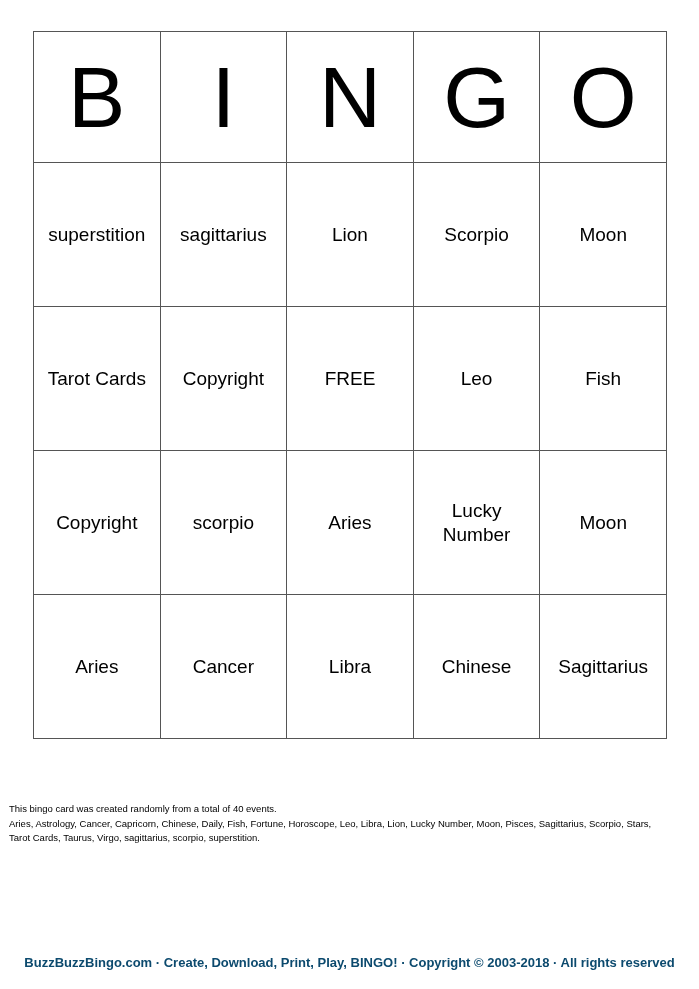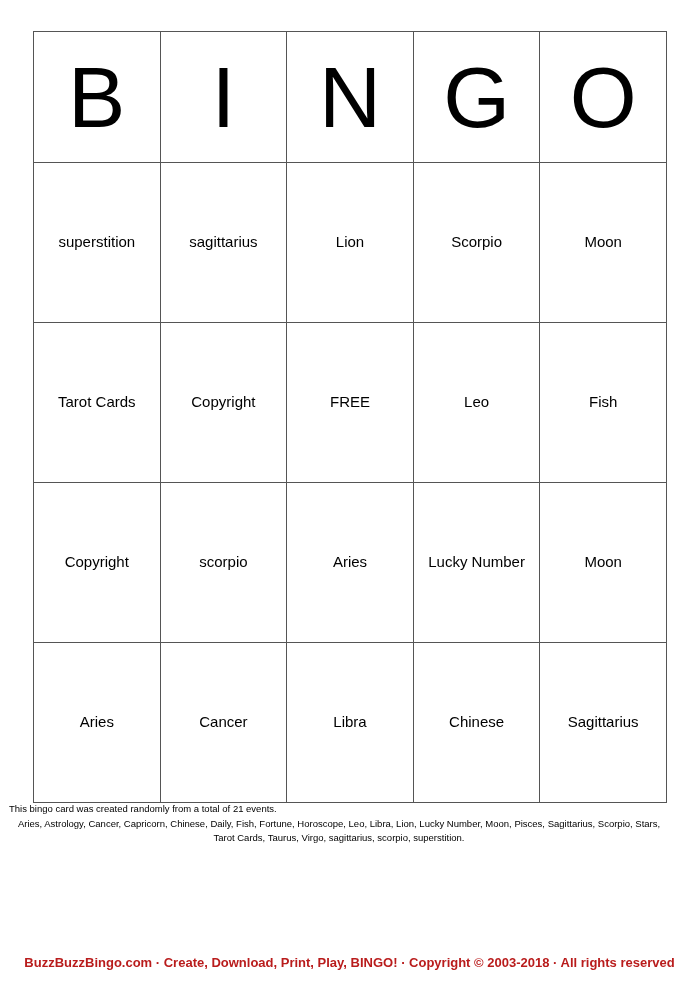--- a/index.html
+++ b/index.html
@@ -44,53 +44,52 @@
   .header-row td {
     height: 130px;
     font-size: 86px;
     font-weight: normal;
     letter-spacing: 0px;
     line-height: 1;
   }
 
   .cell-row td {
     height: 127px;
-    font-size: 15px;
+    font-size: 19px;
     line-height: 1.25;
-    padding: 16px 6px;
+    padding: 8px 6px;
   }
 
   .cell-text {
     display: block;
   }
 
   .note {
     position: absolute;
     left: 9px;
     top: 802px;
     width: 660px;
     font-size: 9.5px;
     line-height: 1.45;
     color: #000000;
   }
 
   .note-line2 {
     margin-top: 1px;
-    text-align: center;
   }
 
   .footer {
     position: absolute;
     left: 0;
     top: 955px;
     width: 699px;
     text-align: center;
     font-size: 13px;
     font-weight: bold;
-    color: #b91c1c;
+    color: #0c4a6e;
   }
 </style>
 </head>
 <body>
 
 <div class="page">
 
   <table class="card">
     <tbody>
         <tr class="header-row">
@@ -170,19 +169,19 @@
             <span class="cell-text">Chinese</span>
           </td>
       <td>
             <span class="cell-text">Sagittarius</span>
           </td>
     </tr>
   </tbody>
     </table>
 
   <div class="note">
-    <div>This bingo card was created randomly from a total of 21 events.</div>
+    <div>This bingo card was created randomly from a total of 40 events.</div>
     <div class="note-line2">Aries, Astrology, Cancer, Capricorn, Chinese, Daily, Fish, Fortune, Horoscope, Leo, Libra, Lion, Lucky Number, Moon, Pisces, Sagittarius, Scorpio, Stars, Tarot Cards, Taurus, Virgo, sagittarius, scorpio, superstition.</div>
   </div>
 
   <div class="footer">BuzzBuzzBingo.com · Create, Download, Print, Play, BINGO! · Copyright © 2003-2018 · All rights reserved</div>
 
 </div>
 
 </body></html>

